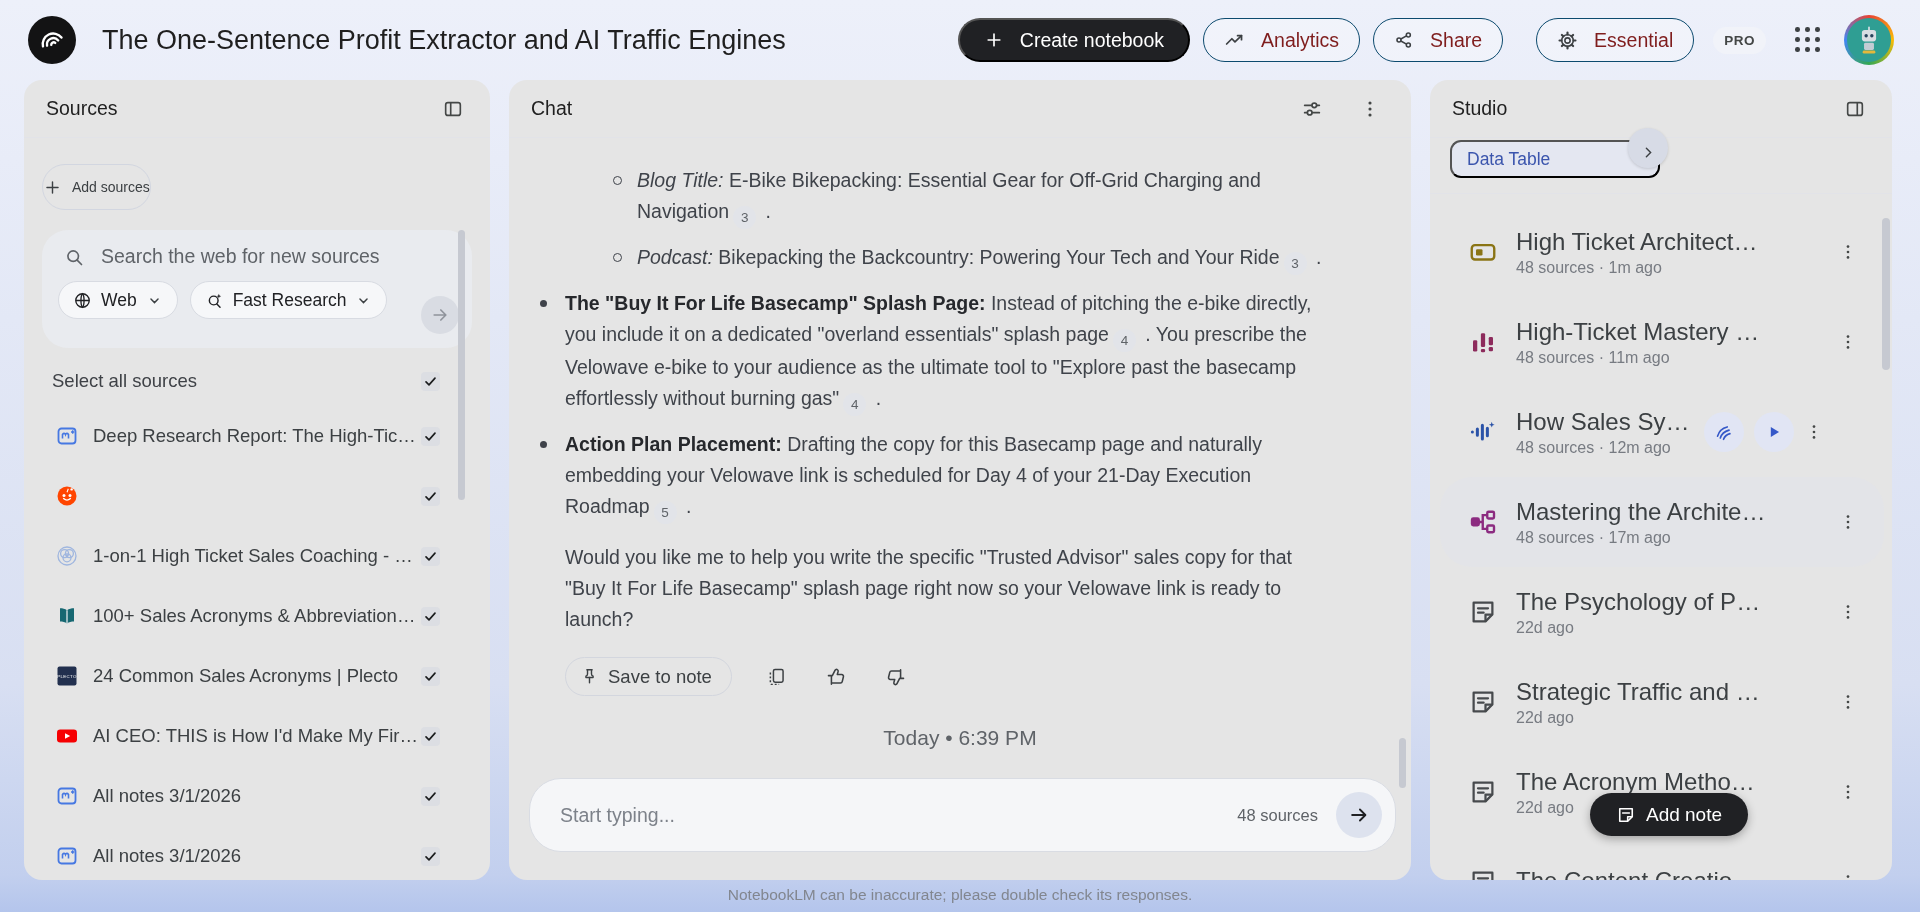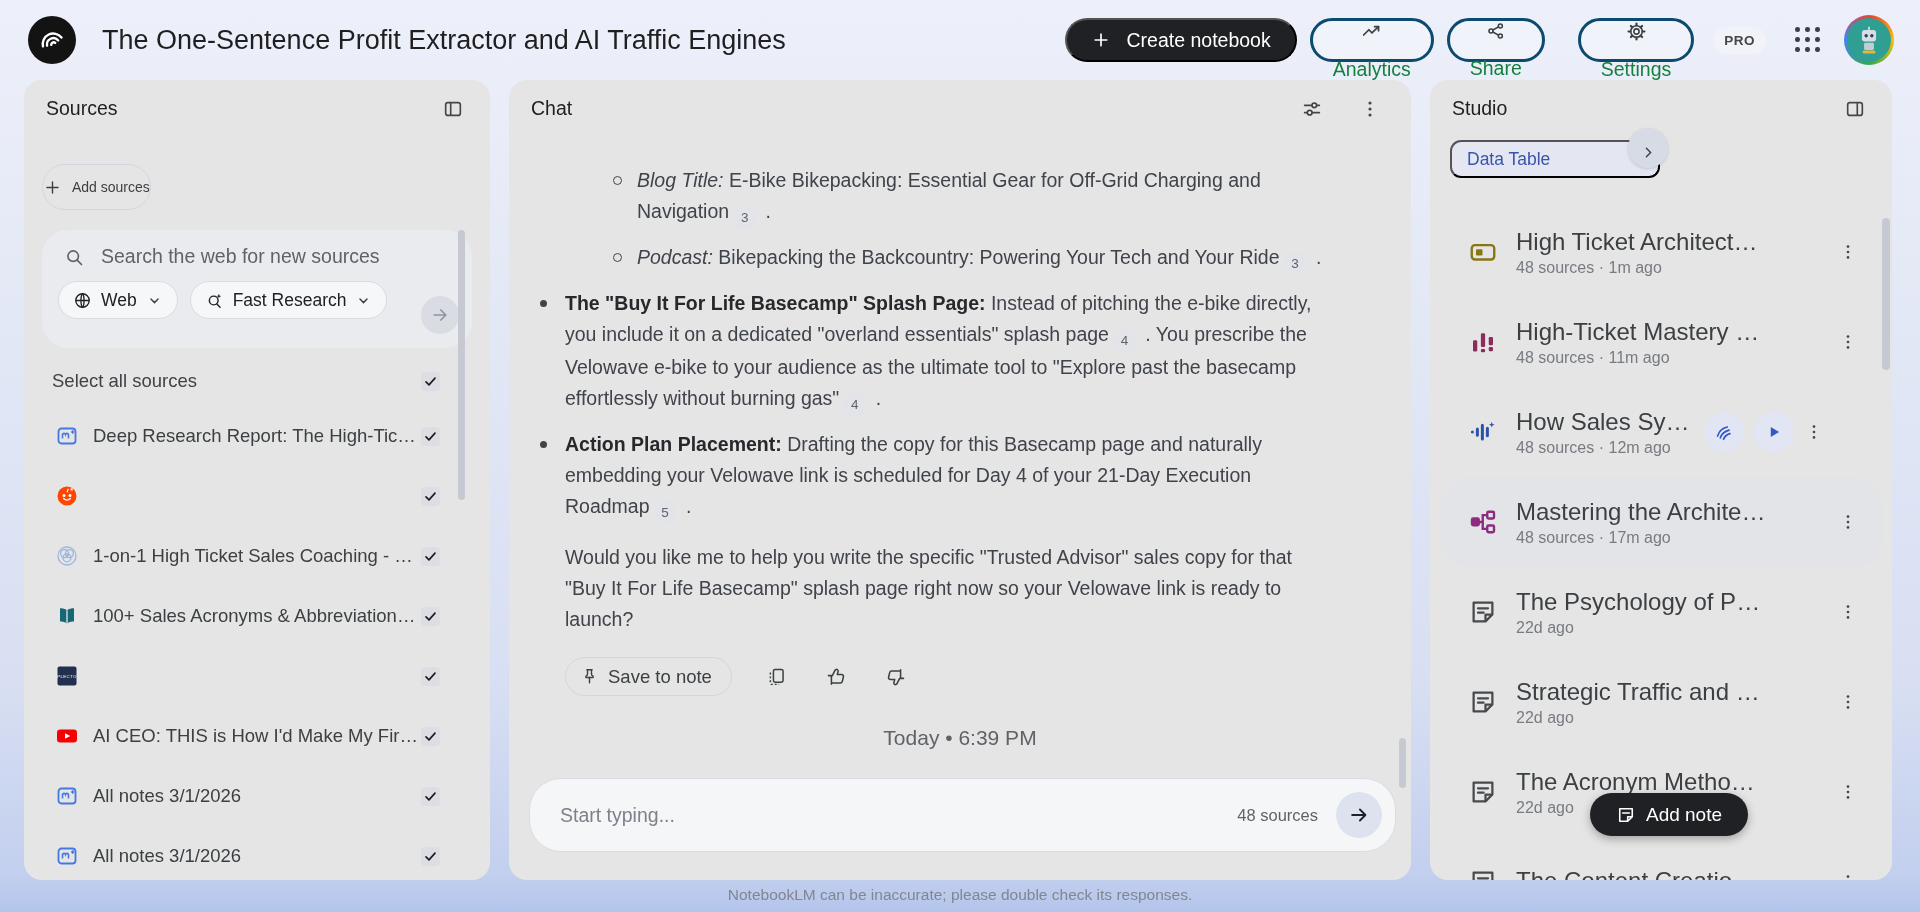--- a/index.html
+++ b/index.html
@@ -11,21 +11,21 @@
   }
   svg { display:block; }
 
   
   .topbar { position:absolute; left:0; top:0; width:1920px; height:80px; display:flex; align-items:center; padding:0 26px 0 28px; }
   .logo { width:48px; height:48px; border-radius:50%; background:#131314; display:flex; align-items:center; justify-content:center; flex:0 0 auto; }
   .nbtitle { font-size:27px; color:#1f1f1f; margin-left:26px; white-space:nowrap; overflow:hidden; text-overflow:ellipsis; max-width:900px; }
   .top-actions { margin-left:auto; display:flex; align-items:center; gap:13px; }
   .pill { height:44px; border-radius:22px; display:inline-flex; align-items:center; gap:16px; padding:0 20px; font-size:19.5px; cursor:pointer; }
   .pill.dark { background:#202124; color:#fff; font-weight:500; padding:0 24px; }
-  .pill.ghost { border:3px solid #0c4a6e; color:#15803d; background:rgba(255,255,255,0.25);flex-direction:column; }
+  .pill.ghost { border:1px solid #0c4a6e; color:#7f1d1d; background:rgba(255,255,255,0.25); }
   .pill.ghost + .pill.ghost { }
   .pro-badge { height:27px; padding:0 11px; border-radius:14px; background:#f1f3f9; color:#444746; font-size:13.5px; font-weight:bold; letter-spacing:.5px; display:inline-flex; align-items:center; margin-left:6px; }
   .apps-grid { width:26px; height:26px; display:grid; grid-template-columns:repeat(3,1fr); gap:4px; margin:0 10px 0 16px; cursor:pointer; }
   .apps-grid i { width:4.6px; height:4.6px; border-radius:50%; background:#3c4043; }
   .avatar-ring { width:50px; height:50px; border-radius:50%; padding:3px; background:conic-gradient(#e94335,#fbbc05 90deg,#34a853 180deg,#4285f4 270deg,#e94335); cursor:pointer; }
   .avatar-inner { width:100%; height:100%; border-radius:50%; background:#2f9e93; overflow:hidden; display:flex; align-items:center; justify-content:center; }
 
   
   .panel { position:absolute; top:80px; height:800px; background:#e5e5e5; border-radius:18px; overflow:hidden; }
   .phead { height:58px; border-bottom:1px solid #e2e3e8; display:flex; align-items:center; padding:0 22px; }
@@ -138,21 +138,21 @@
     <button class="pill ghost" style="margin-left:20px">
       <span>
           <svg viewBox="0 0 24 24" width="21" height="21" fill="none" stroke="#3c4043">
             <circle cx="12" cy="12" r="3" stroke-width="1.8"></circle>
             <circle cx="12" cy="12" r="6.6" stroke-width="1.8"></circle>
             <g stroke-width="2.5" stroke-linecap="round">
               <path d="M12 2.9v2.2M12 18.9v2.2M2.9 12h2.2M18.9 12h2.2M5.6 5.6l1.6 1.6M16.8 16.8l1.6 1.6M18.4 5.6l-1.6 1.6M5.6 18.4l1.6-1.6"></path>
             </g>
           </svg>
         </span>
-      <span>Settings</span>
+      <span>Essential</span>
     </button>
     <span class="pro-badge">PRO</span>
     <div class="apps-grid">
         <i></i>
         <i></i>
         <i></i>
         <i></i>
         <i></i>
         <i></i>
         <i></i>
@@ -315,20 +315,21 @@
           </svg>
         </span>
     </div>
     <div class="src-row">
       <span class="src-ic">
           <svg viewBox="0 0 24 24" width="24" height="24">
             <rect x="2.5" y="2.5" width="19" height="19" rx="2" fill="#22304f"></rect>
             <text x="12" y="13.8" text-anchor="middle" font-size="4.4" fill="#fff" font-family="Liberation Sans, sans-serif" letter-spacing="0.3">PLECTO</text>
           </svg>
         </span>
+      <span class="src-title">24 Common Sales Acronyms | Plecto</span>
       <span class="checkbox">
           <svg viewBox="0 0 20 20" width="15" height="15" fill="none" stroke="#1b1d1f" stroke-width="2.2" stroke-linecap="round" stroke-linejoin="round">
             <polyline points="4,10.5 8,14.5 16,5.5"></polyline>
           </svg>
         </span>
     </div>
     <div class="src-row">
       <span class="src-ic">
           <svg viewBox="0 0 24 24" width="24" height="24">
             <rect x="2" y="5.5" width="20" height="13" rx="3.2" fill="#f60002"></rect>

